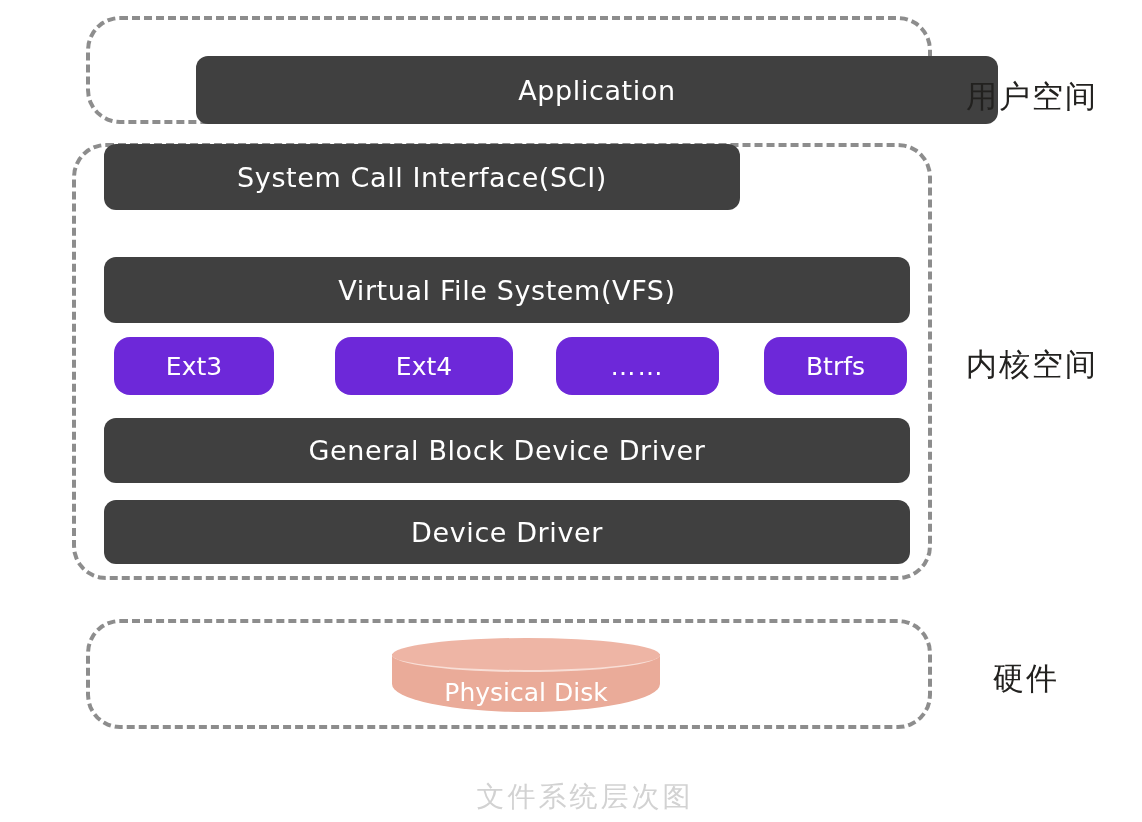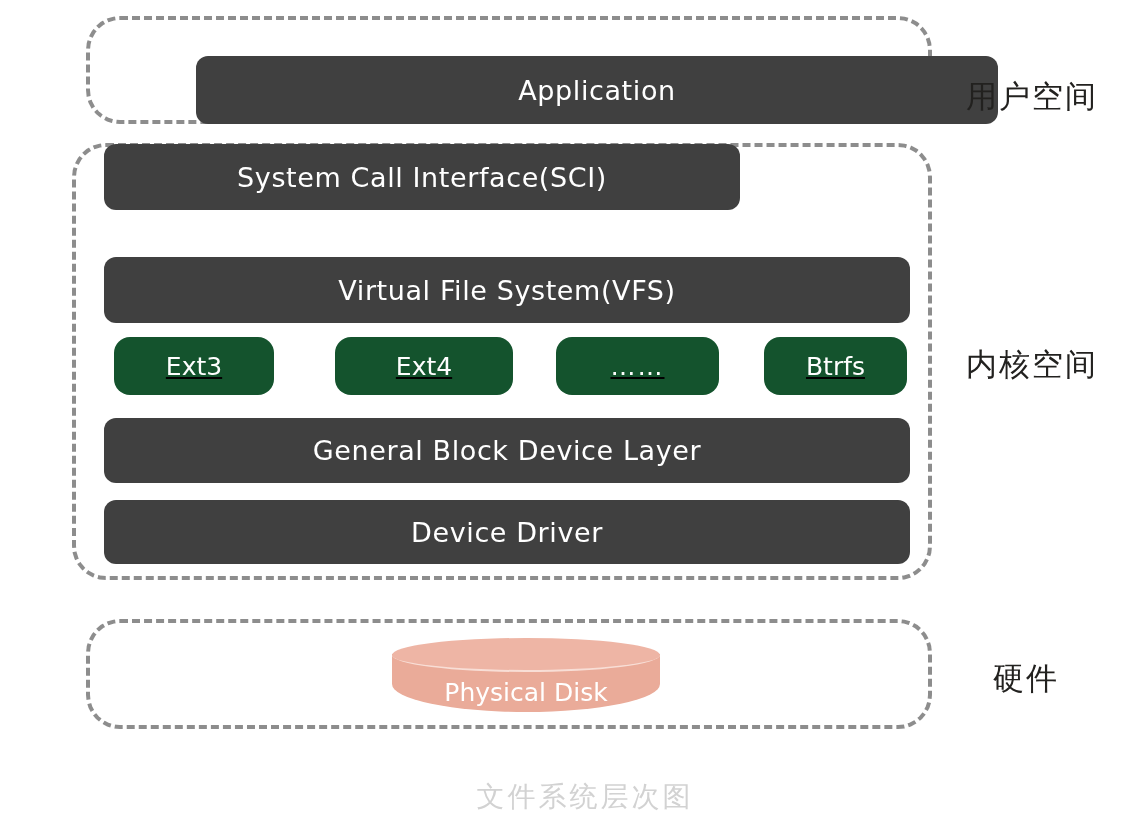--- a/index.html
+++ b/index.html
@@ -65,26 +65,25 @@
 
   .bar-ddrv { left: 104px; top: 500px; width: 806px; height: 64px; }
   .bar-ddrv .bar-label { font-size: 27px; }
 
   
   .fs-box {
     position: absolute;
     box-sizing: border-box;
     top: 337px;
     height: 58px;
-    background: #14532d;
+    background: #6d28d9;
     border-radius: 16px;
     display: flex;
     align-items: center;
     justify-content: center;
-    text-decoration: underline;
   }
   .fs-box .bar-label { font-size: 25px; }
   .fs-ext3  { left: 114px; width: 160px; }
   .fs-ext4  { left: 335px; width: 178px; }
   .fs-dots  { left: 556px; width: 163px; }
   .fs-btrfs { left: 764px; width: 143px; }
   .fs-dots .bar-label {
     font-size: 25px;
     letter-spacing: 2px;
   }
@@ -197,21 +196,21 @@
     <span class="bar-label">Ext4</span>
   </div>
   <div class="fs-box fs-dots">
     <span class="bar-label">……</span>
   </div>
   <div class="fs-box fs-btrfs">
     <span class="bar-label">Btrfs</span>
   </div>
 
   <div class="bar bar-gbdl">
-    <span class="bar-label">General Block Device Layer</span>
+    <span class="bar-label">General Block Device Driver</span>
   </div>
 
   <div class="bar bar-ddrv">
     <span class="bar-label">Device Driver</span>
   </div>
 
   <div class="zone-caption cap-kernel">内核空间</div>
 
   <div class="zone zone-hw"></div>
 

